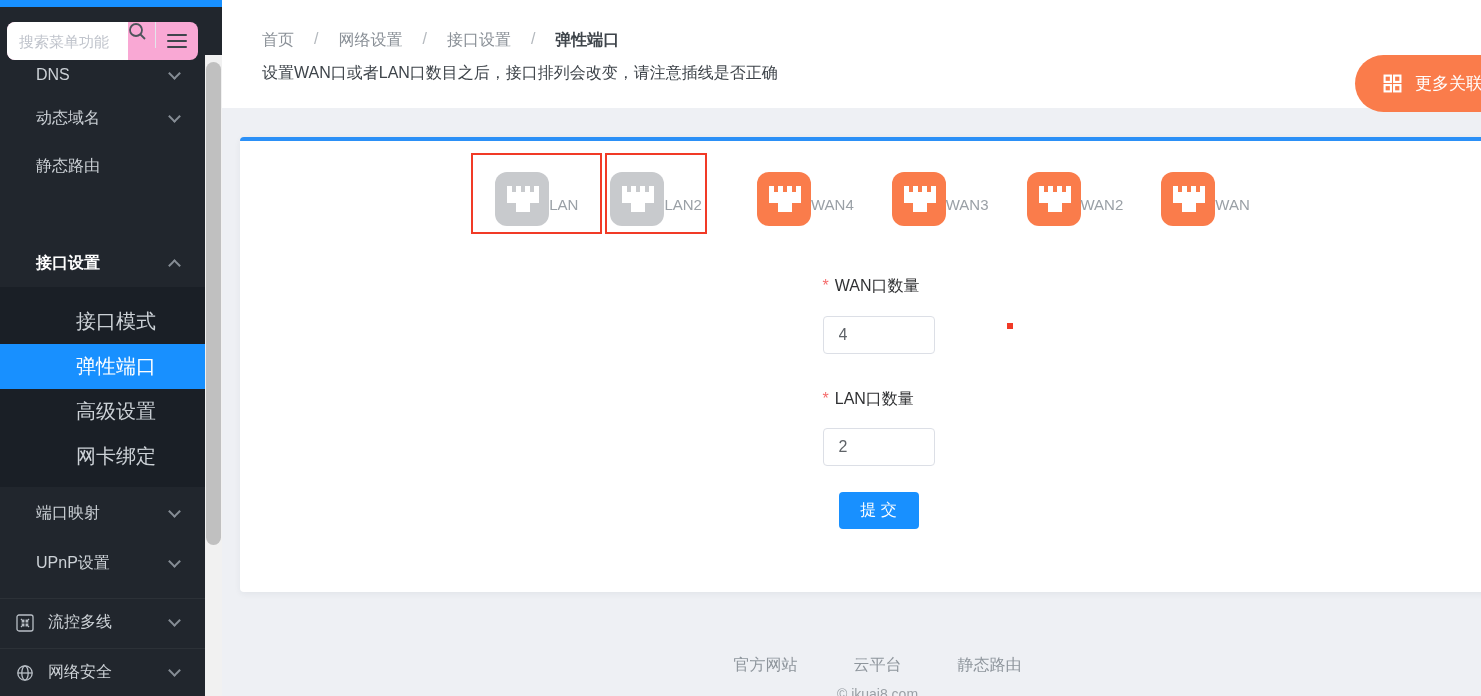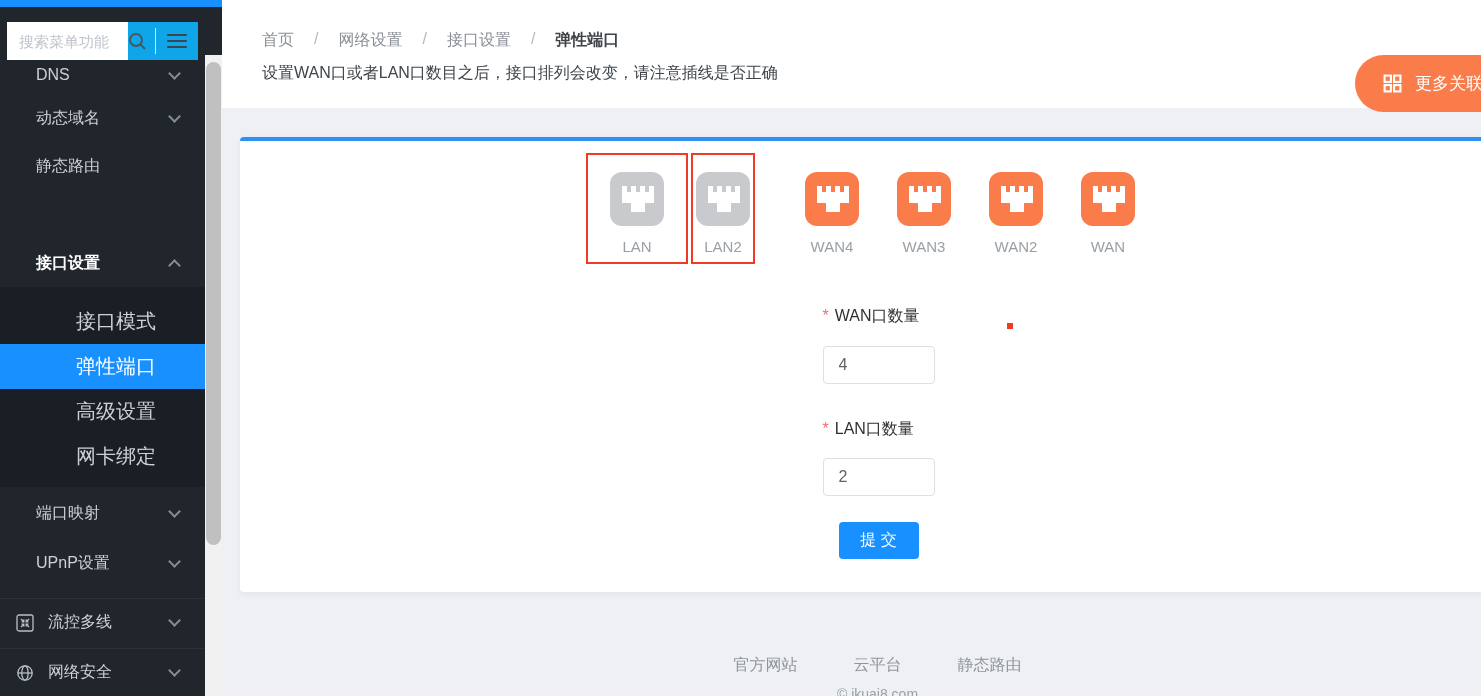--- a/index.html
+++ b/index.html
@@ -4,22 +4,22 @@
 <style>
   html,body{margin:0;padding:0;}
   .screen{position:relative;width:1481px;height:696px;overflow:hidden;
     background:#eef0f4;font-family:"Liberation Sans",sans-serif;}
 
   
   .topbar-blue{position:absolute;left:0;top:0;width:222px;height:7px;background:#1890ff;}
 
   
   .sidebar{position:absolute;left:0;top:7px;width:222px;height:689px;background:#21262d;}
-  .search-wrap{position:absolute;left:7px;top:15px;width:191px;height:38px;background:#0ea5e9;
-    border-radius:0;display:flex;align-items:center;overflow:hidden;}
+  .search-wrap{position:absolute;left:7px;top:15px;width:191px;height:38px;background:#f9a8d4;
+    border-radius:8px;display:flex;align-items:flex-start;overflow:hidden;}
   .search-input{flex:1;border:none;outline:none;height:100%;padding:0 0 0 12px;
     font-size:15px;color:#333;min-width:0;font-family:"Liberation Sans",sans-serif;}
   .search-input::placeholder{color:#c0c4cc;}
   .search-icon{flex:0 0 auto;margin-right:8px;display:flex;}
   .search-divider{width:1px;height:26px;background:#e3e6ea;flex:0 0 auto;}
   .burger-btn{flex:0 0 42px;height:100%;display:flex;align-items:center;justify-content:center;cursor:pointer;}
 
   .mi{position:absolute;left:0;width:205px;box-sizing:border-box;display:flex;align-items:center;
     padding:0 26px 0 36px;color:#ccd1d6;font-size:16px;cursor:pointer;}
   .mi.expanded .mi-label{color:#ffffff;font-weight:bold;}
@@ -49,21 +49,21 @@
   .more-btn{position:absolute;left:1133px;top:55px;height:57px;width:240px;background:#fa7c4b;
     border-radius:28.5px 0 0 28.5px;display:flex;align-items:center;padding-left:28px;gap:13px;
     color:#fff;font-size:17px;cursor:pointer;box-sizing:border-box;}
 
   
   .card{position:absolute;left:18px;top:137px;width:1420px;height:455px;background:#ffffff;
     border-top:4px solid #2b90f7;border-radius:4px;box-shadow:0 2px 6px rgba(31,45,61,0.06);
     box-sizing:border-box;}
   .card-inner{position:relative;width:1241px;}
   .ports-row{display:flex;justify-content:center;align-items:flex-start;padding-top:12px;}
-  .port-item{display:flex;flex-direction:column;align-items:center;cursor:pointer;}
+  .port-item{display:flex;flex-direction:row;align-items:center;cursor:pointer;}
   .port-item.plain{padding-top:19px;}
   .port-box{border:2px solid #f13a26;padding:17px 22px 6px 22px;display:flex;flex-direction:column;
     align-items:center;}
   .port-box.narrow{padding-left:3px;padding-right:3px;}
   .gap-a{margin-left:3px;}
   .gap-b{margin-left:50px;}
   .gap-c{margin-left:38px;}
   .port-icon{width:54px;height:54px;display:block;}
   .port-icon.lan{color:#c8cacd;}
   .port-icon.wan{color:#fa7c4b;}

